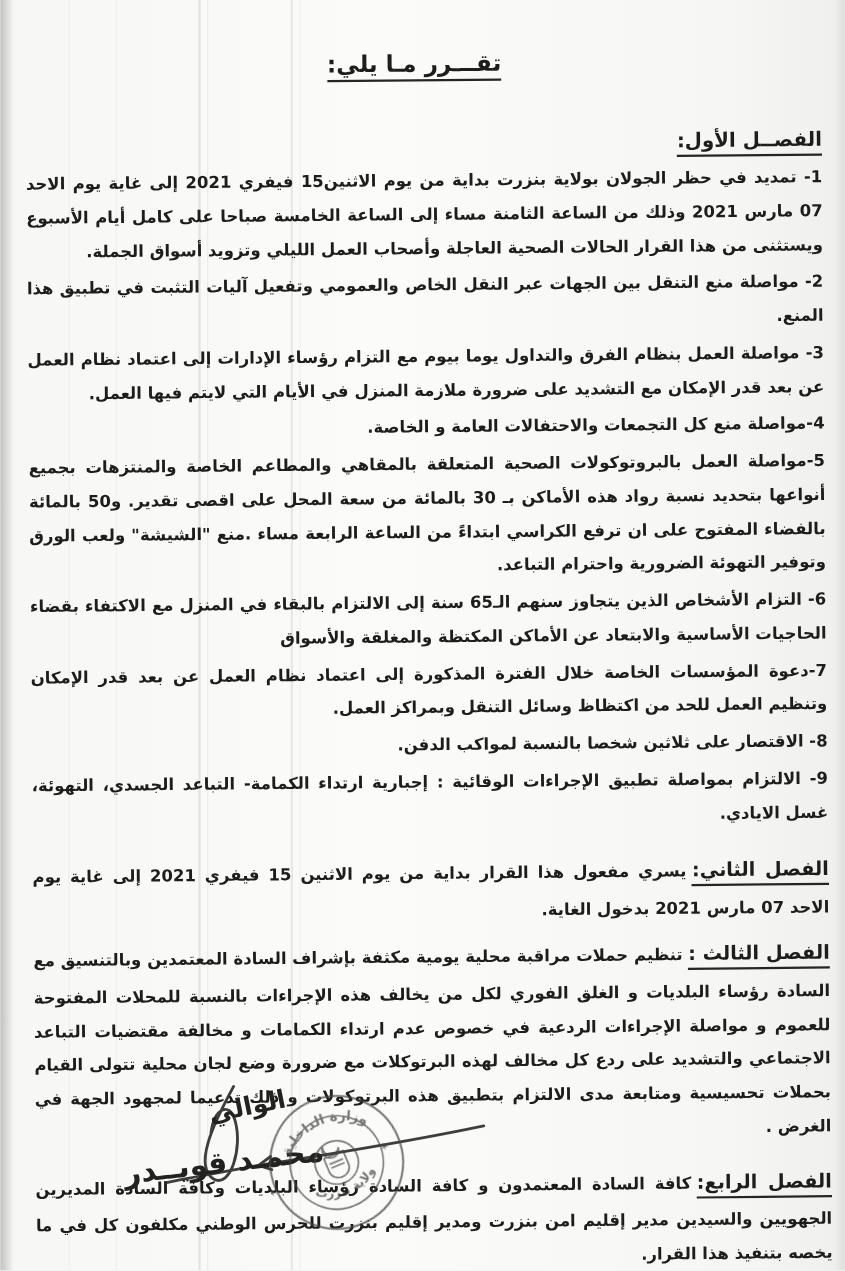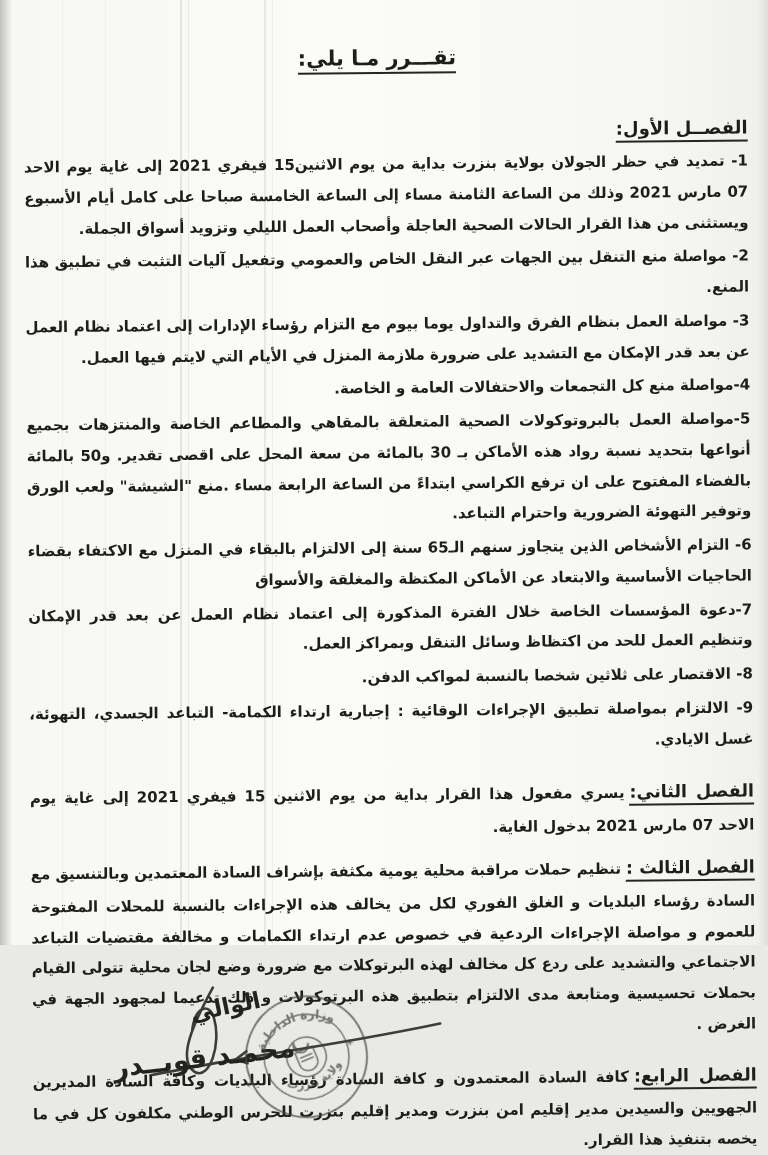--- a/index.html
+++ b/index.html
@@ -2,21 +2,21 @@
 <html lang="ar" dir="rtl"><head>
 <meta charset="utf-8">
 <style>
   html,body{margin:0;padding:0;}
   body{
     width:768px;height:1155px;overflow:hidden;
     background:#e9e9e7;
     font-family:"DejaVu Sans", sans-serif;
   }
   .page{
-    position:relative;width:768px;height:945px;
+    position:relative;width:768px;height:1155px;
     background:
       linear-gradient(90deg, #ededeb 0px, #f7f7f5 14px, #fbfbf9 45%, #f6f6f4 86%, #efefed 100%),
       #f8f8f6;
     color:#1d1d1b;
   }
   
   .edge{position:absolute;top:0;bottom:0;pointer-events:none;}
   .edge.left{left:0;width:12px;background:linear-gradient(90deg,rgba(80,80,78,.28),rgba(80,80,78,0));}
   .edge.right{right:0;width:10px;background:linear-gradient(270deg,rgba(120,120,118,.14),rgba(120,120,118,0));}
   .streak{position:absolute;top:0;bottom:0;pointer-events:none;}

